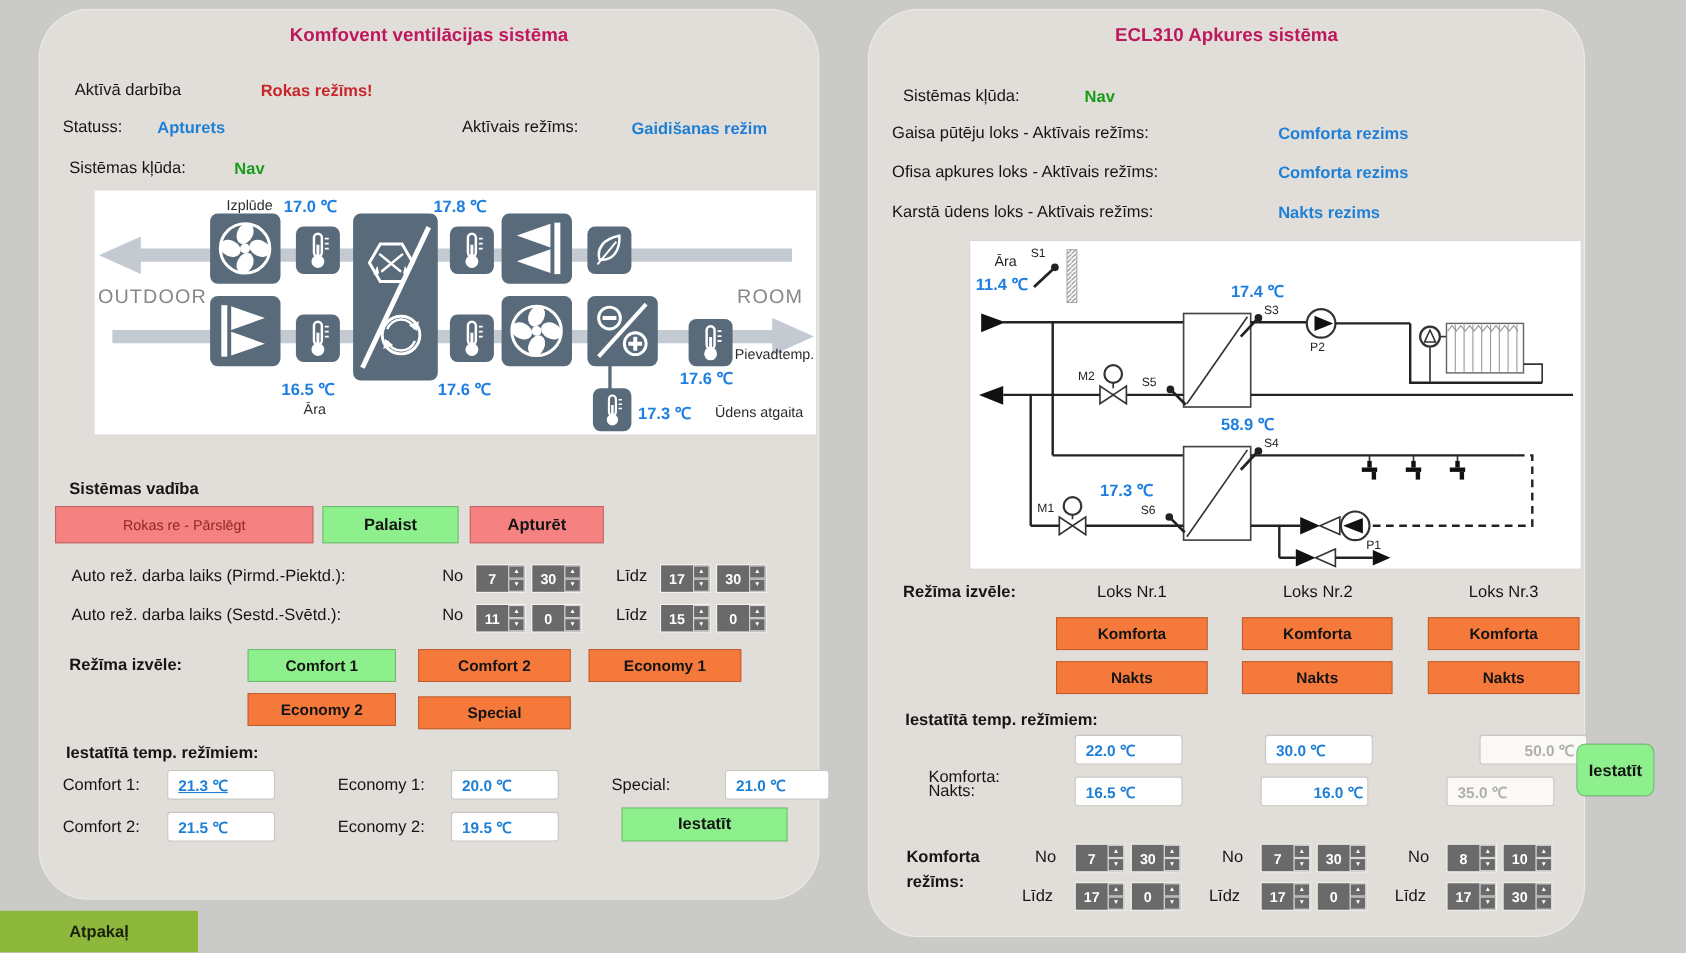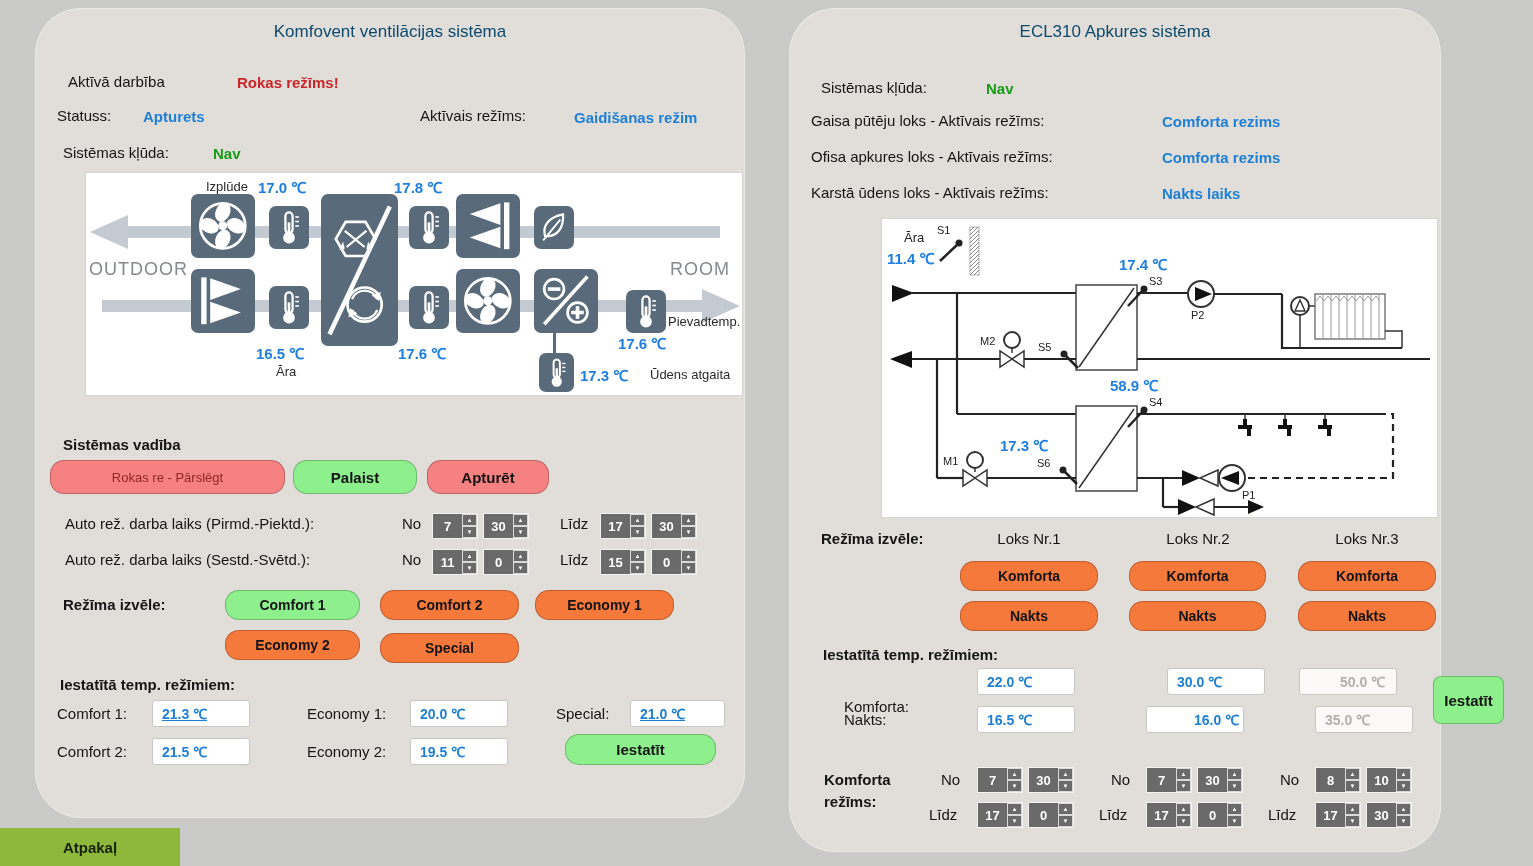--- a/index.html
+++ b/index.html
@@ -4,22 +4,22 @@
 <style>
   html,body{margin:0;padding:0}
   body{width:1533px;height:866px;background:#cacac8;font-family:"Liberation Sans",sans-serif;position:relative;overflow:hidden}
   #app{position:absolute;inset:0}
   .panel{position:absolute;background:#e1deda;border-radius:46px;box-shadow:0 0 0 1px rgba(255,255,255,.35) inset}
   .lbl{position:absolute;font-size:15px;color:#151515;white-space:nowrap}
   .bold{font-weight:bold}
   .blue{color:#1e7fd6;font-weight:bold}
   .green-t{color:#169c16;font-weight:bold}
   .red-t{color:#c9262a;font-weight:bold}
-  .title{position:absolute;width:100%;text-align:center;font-size:17px;font-weight:normal;color:#0c4a6e}
-  .btn{position:absolute;display:flex;align-items:center;justify-content:center;border-radius:14px;font-weight:bold;font-size:15px;color:#141414;border:1px solid rgba(0,0,0,.22);cursor:pointer;box-sizing:border-box}
+  .title{position:absolute;width:100%;text-align:center;font-size:17px;font-weight:bold;color:#be185d}
+  .btn{position:absolute;display:flex;align-items:center;justify-content:center;border-radius:0;font-weight:bold;font-size:15px;color:#141414;border:1px solid rgba(0,0,0,.22);cursor:pointer;box-sizing:border-box}
   .btn.pink{background:#f58181}
   .btn.green{background:#8df08d}
   .btn.orange{background:#f5793b}
   .btn.manual{font-weight:normal;font-size:13px;color:#8e2727}
   .back-btn{position:absolute;left:0;top:828px;width:180px;height:38px;background:#8eb83b;display:flex;align-items:center;justify-content:center;font-weight:bold;font-size:15px;color:#17210a;cursor:pointer}
   
   .diag{position:absolute;background:#fff;border:1px solid #d6d4d0}
   .ibox{position:absolute;background:#596b7b;border-radius:7px;display:flex;align-items:center;justify-content:center}
   .ibox svg{width:90%;height:90%}
   .flow{position:absolute}
@@ -321,40 +321,40 @@
     <div class="btn orange" style="left:500px;top:582px;width:139px;height:30px;font-size:14px">Economy 1</div>
     <div class="btn orange" style="left:190px;top:622px;width:135px;height:30px;font-size:14px">Economy 2</div>
     <div class="btn orange" style="left:345px;top:625px;width:139px;height:30px;font-size:14px">Special</div>
 
     <div class="lbl bold" style="left:25px;top:668px">Iestatītā temp. režīmiem:</div>
     <div class="lbl" style="left:22px;top:697px">Comfort 1:</div>
     <input class="field" style="left: 117px; top: 692px; text-decoration: underline;" readonly="" value="21.3 ℃">
     <div class="lbl" style="left:272px;top:697px">Economy 1:</div>
     <input class="field" style="left: 375px; top: 692px;" readonly="" value="20.0 ℃">
     <div class="lbl" style="left:521px;top:697px">Special:</div>
-    <input class="field" style="left: 595px; top: 692px; width: 95px; text-decoration: underline;" readonly="" value="21.0 ℃">
+    <input class="field" style="left: 624px; top: 692px; width: 95px;" readonly="" value="21.0 ℃">
     <div class="lbl" style="left:22px;top:735px">Comfort 2:</div>
     <input class="field" style="left: 117px; top: 730px;" readonly="" value="21.5 ℃">
     <div class="lbl" style="left:272px;top:735px">Economy 2:</div>
     <input class="field" style="left: 375px; top: 730px;" readonly="" value="19.5 ℃">
     <div class="btn green" style="left:530px;top:726px;width:151px;height:31px">Iestatīt</div>
   </div>
 
   <div class="panel" style="left:789px;top:8px;width:652px;height:844px">
     <div class="title" style="top:14px">ECL310 Apkures sistēma</div>
 
     <div class="lbl" style="left:32px;top:71px">Sistēmas kļūda:</div>
     <div class="lbl green-t" style="left:197px;top:72px">Nav</div>
 
     <div class="lbl" style="left:22px;top:104px">Gaisa pūtēju loks - Aktīvais režīms:</div>
     <div class="lbl blue" style="left:373px;top:105px">Comforta rezims</div>
     <div class="lbl" style="left:22px;top:140px">Ofisa apkures loks - Aktīvais režīms:</div>
     <div class="lbl blue" style="left:373px;top:141px">Comforta rezims</div>
     <div class="lbl" style="left:22px;top:176px">Karstā ūdens loks - Aktīvais režīms:</div>
-    <div class="lbl blue" style="left:373px;top:177px">Nakts laiks</div>
+    <div class="lbl blue" style="left:373px;top:177px">Nakts rezims</div>
 
     <div class="diag" style="left:92px;top:210px;width:555px;height:298px">
       <svg width="555" height="298" viewBox="0 0 555 298">
         <defs>
           <pattern id="hatch" width="4" height="4" patternUnits="userSpaceOnUse">
             <path d="M0,4 l4,-4" stroke="#8a8a8a" stroke-width="1"></path>
           </pattern>
         </defs>
 
         <rect x="88" y="8" width="9" height="48" fill="url(#hatch)" stroke="#9a9a9a" stroke-width="0.8"></rect>
@@ -476,22 +476,22 @@
     <div class="btn orange" style="left:171px;top:553px;width:138px;height:30px;font-size:14px">Komforta</div>
     <div class="btn orange" style="left:340px;top:553px;width:137px;height:30px;font-size:14px">Komforta</div>
     <div class="btn orange" style="left:509px;top:553px;width:138px;height:30px;font-size:14px">Komforta</div>
     <div class="btn orange" style="left:171px;top:593px;width:138px;height:30px;font-size:14px">Nakts</div>
     <div class="btn orange" style="left:340px;top:593px;width:137px;height:30px;font-size:14px">Nakts</div>
     <div class="btn orange" style="left:509px;top:593px;width:138px;height:30px;font-size:14px">Nakts</div>
 
     <div class="lbl bold" style="left:34px;top:638px">Iestatītā temp. režīmiem:</div>
     <div class="lbl" style="left:55px;top:690px">Komforta:</div>
     <input class="field" style="left: 188px; top: 660px;" readonly="" value="22.0 ℃">
-    <input class="field" style="left: 378px; top: 660px;" readonly="" value="30.0 ℃">
-    <input class="field dis" style="left: 510px; top: 660px; padding-left: 40px;" readonly="" value="50.0 ℃">
+    <input class="field" style="left: 361px; top: 660px;" readonly="" value="30.0 ℃">
+    <input class="field dis" style="left: 556px; top: 660px; padding-left: 40px;" readonly="" value="50.0 ℃">
     <div class="lbl" style="left:55px;top:703px">Nakts:</div>
     <input class="field" style="left: 188px; top: 698px;" readonly="" value="16.5 ℃">
     <input class="field" style="left: 357px; top: 698px; padding-left: 47px;" readonly="" value="16.0 ℃">
     <input class="field dis" style="left: 526px; top: 698px;" readonly="" value="35.0 ℃">
     <div class="btn green" style="left:644px;top:668px;width:71px;height:48px;border-radius:8px">Iestatīt</div>
 
     <div class="lbl bold" style="left:35px;top:763px">Komforta</div>
     <div class="lbl bold" style="left:35px;top:785px">režīms:</div>
 
     <div class="lbl" style="left:152px;top:763px">No</div>

